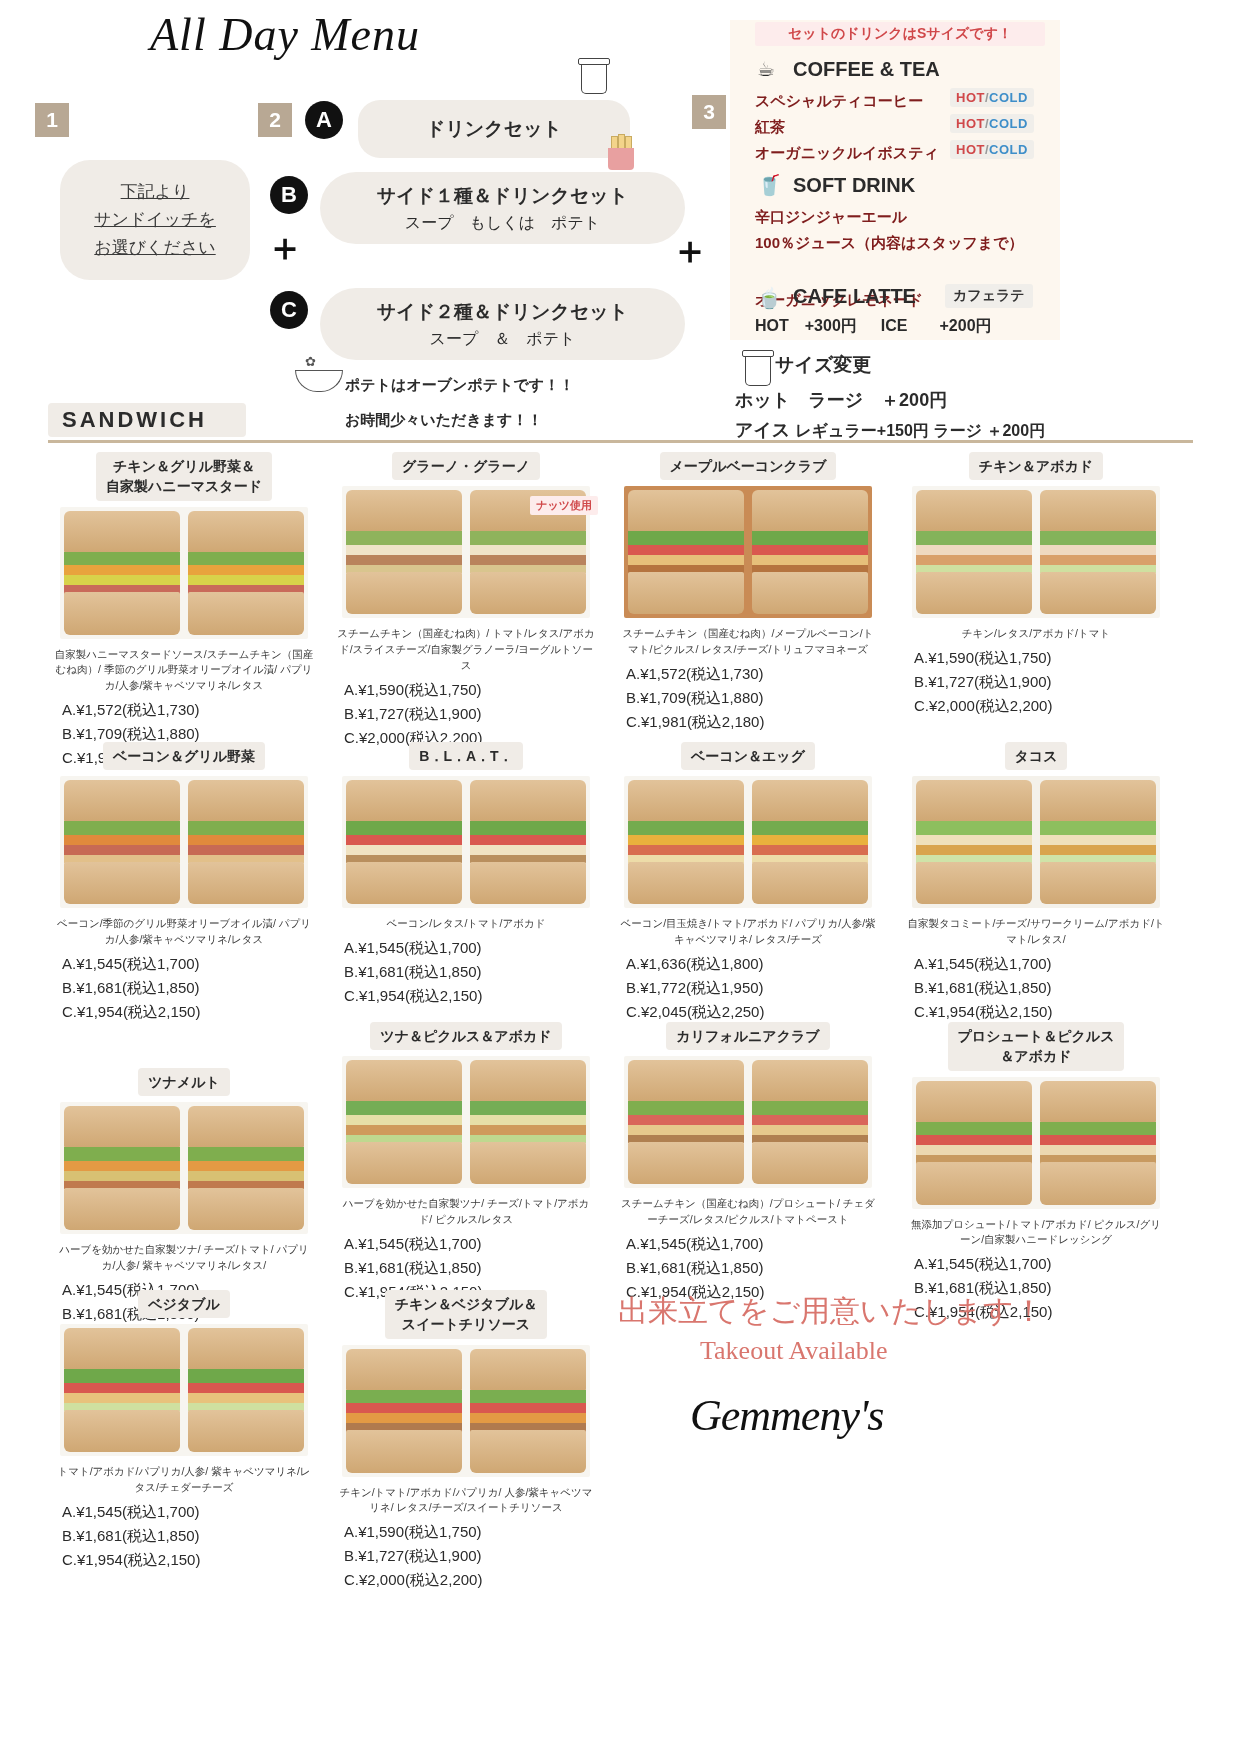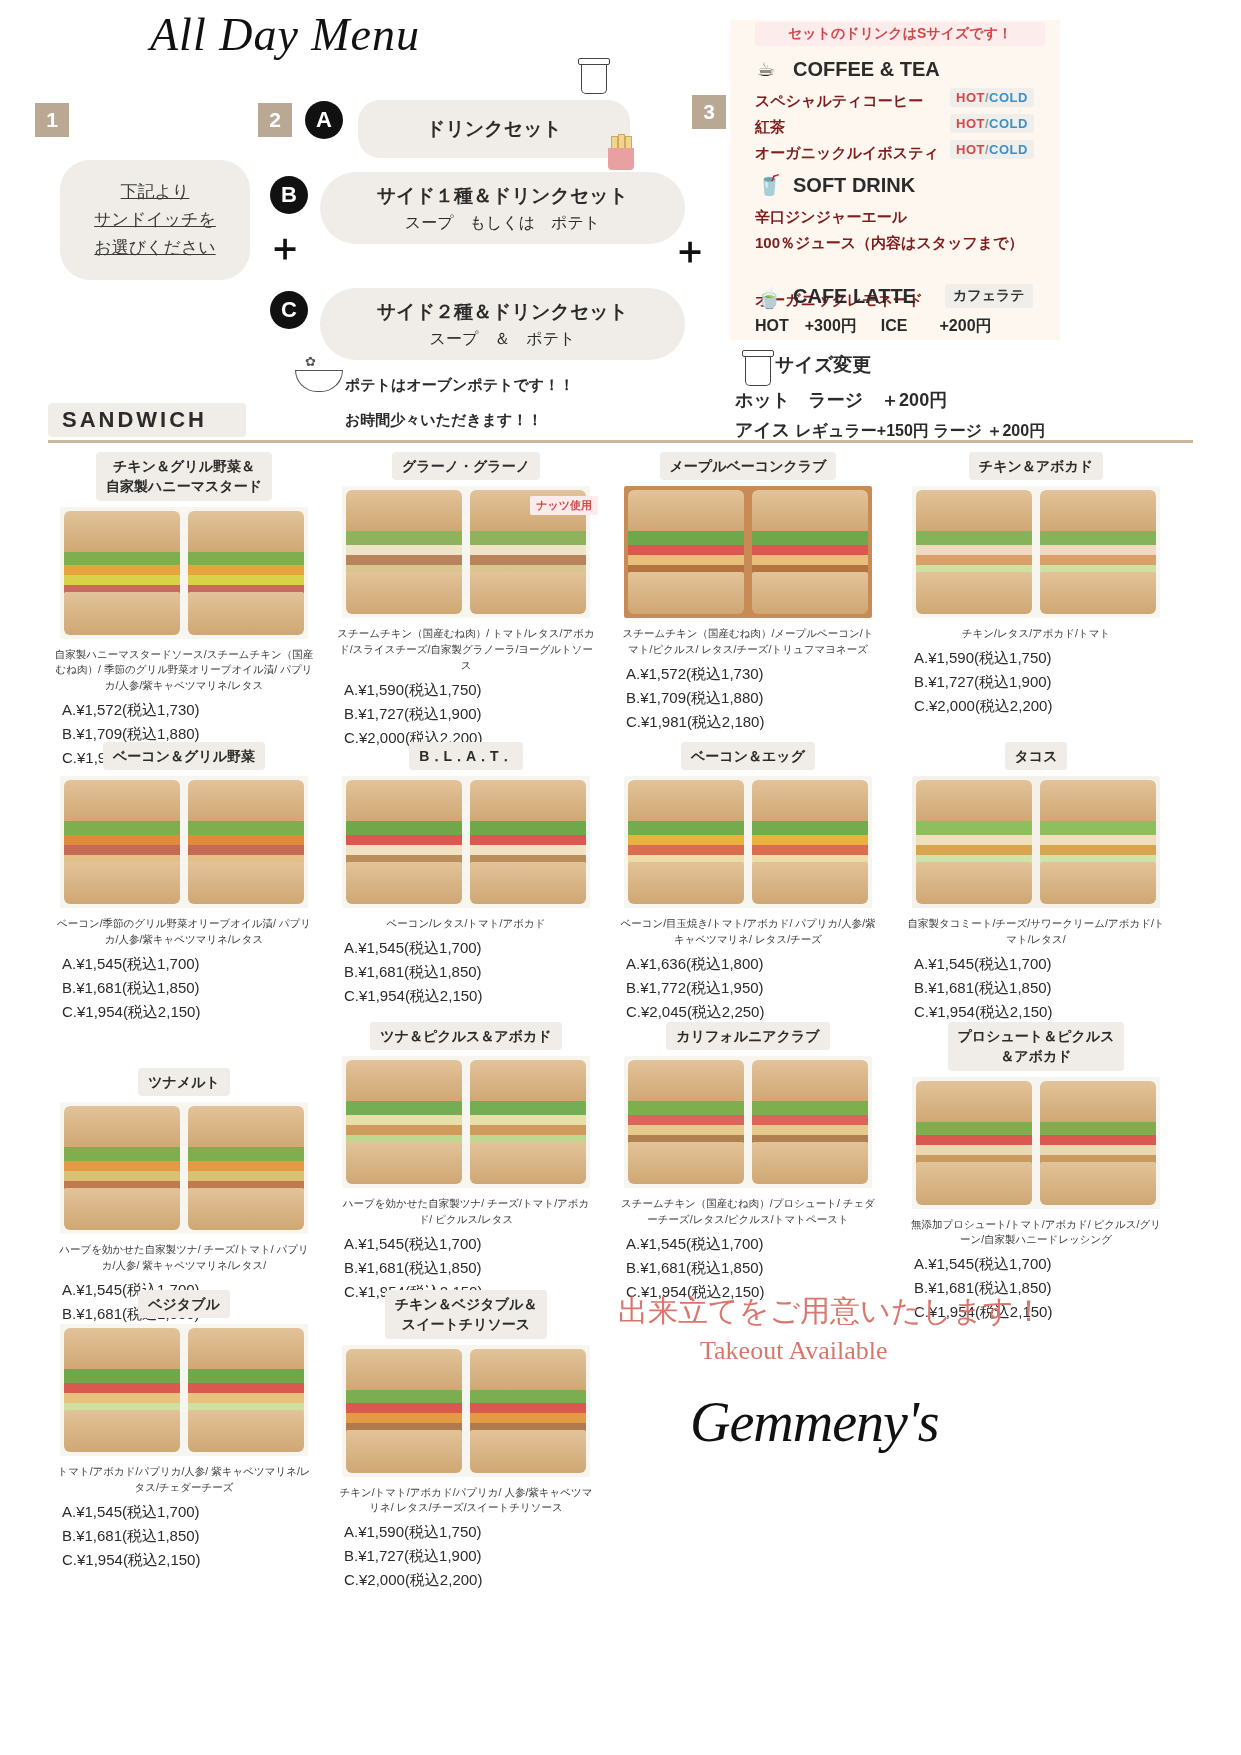--- a/index.html
+++ b/index.html
@@ -153,21 +153,21 @@
   .bread{position:absolute;left:0;right:0;height:34%;background:linear-gradient(#e2c39a,#cfa773);}
   .bread.top{top:0;border-radius:6px 6px 2px 2px;}
   .bread.bot{bottom:0;border-radius:2px 2px 6px 6px;}
   .fill{position:absolute;left:0;right:0;}
 
   
   #foot1{position:absolute;left:618px;top:1291px;font-size:30px;color:#d9766e;
      font-family:"Liberation Serif","DejaVu Serif",serif;}
   #foot2{position:absolute;left:700px;top:1336px;font-size:26px;color:#d9766e;
      font-family:"Liberation Serif","DejaVu Serif",serif;}
-  #logo{position:absolute;left:690px;top:1390px;font-size:56px;color:#111;
+  #logo{position:absolute;left:690px;top:1390px;font-size:44px;color:#111;
      font-family:"Liberation Serif","DejaVu Serif",serif;font-style:italic;letter-spacing:-1px;}
 </style>
 </head>
 <body>
 
 <div class="title">All Day Menu</div>
 
 <div class="step" id="step1">1</div>
 <div class="step" id="step2">2</div>
 <div class="step" id="step3">3</div>

